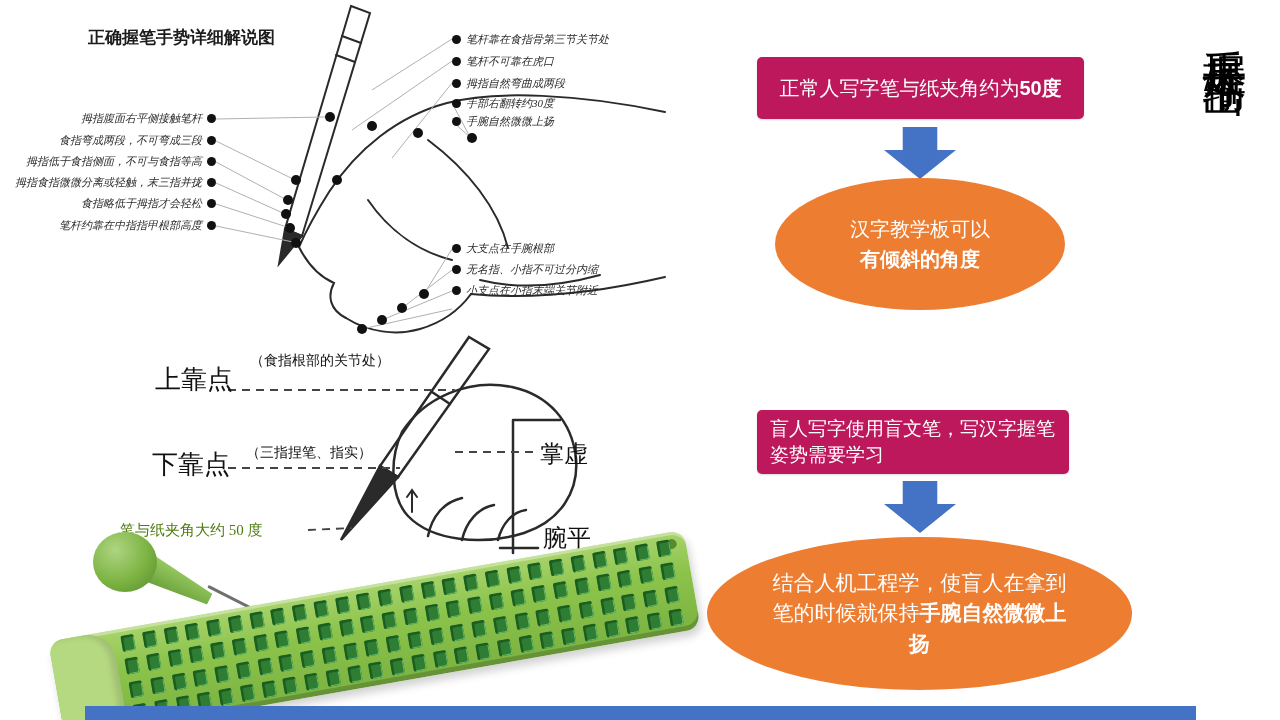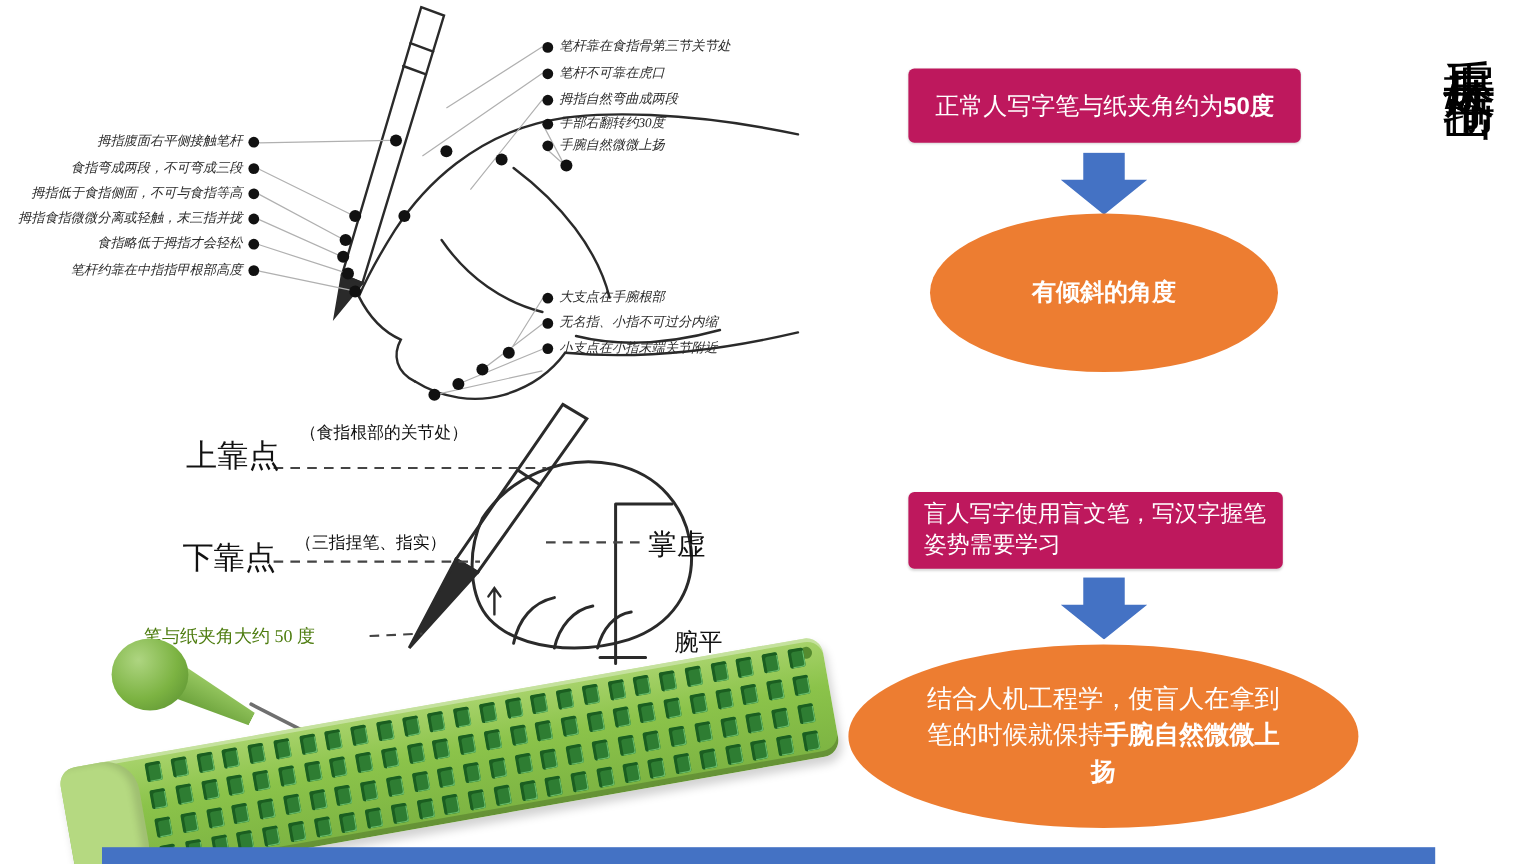--- a/index.html
+++ b/index.html
@@ -120,20 +120,21 @@
     </g>
 
     <g stroke="#444" stroke-width="1.8" stroke-dasharray="8,6" fill="none">
       <path d="M228,390 L455,390"></path>
       <path d="M228,468 L400,468"></path>
       <path d="M308,530 L352,528"></path>
       <path d="M455,452 L533,452"></path>
     </g>
   </svg>
 
+  <div class="diag-title">正确握笔手势详细解说图</div>
 
   <div class="ann left" style="top:111px">
     <span>拇指腹面右平侧接触笔杆</span>
       <span class="dot"></span>
     </div>
   <div class="ann left" style="top:133px">
     <span>食指弯成两段，不可弯成三段</span>
       <span class="dot"></span>
     </div>
   <div class="ann left" style="top:154px">
@@ -186,21 +187,21 @@
     <span class="dot"></span>
       <span>小支点在小指末端关节附近</span>
     </div>
 
   <div class="big-label" style="left:155px;top:362px">上靠点</div>
   <div class="small-note" style="left:250px;top:352px">（食指根部的关节处）</div>
   <div class="big-label" style="left:152px;top:447px">下靠点</div>
   <div class="small-note" style="left:246px;top:444px">（三指捏笔、指实）</div>
   <div class="angle-label" style="left:120px;top:521px">笔与纸夹角大约 50 度</div>
   <div class="big-label" style="left:540px;top:438px;font-size:24px">掌虚</div>
-  <div class="big-label" style="left:562px;top:522px;font-size:20px">腕平</div>
+  <div class="big-label" style="left:543px;top:522px;font-size:24px">腕平</div>
 
   <div class="stylus-needle"></div>
   <div class="stylus-neck"></div>
   <div class="stylus-bulb"></div>
   <div class="slate">
     <div class="slate-cap"></div>
     <div class="slate-hinge"></div>
     <div class="b-grid">
         <div class="b-row">
           <div class="b-cell"></div>
@@ -315,20 +316,21 @@
           <div class="b-cell"></div>
         </div>
       </div>
   </div>
 
   <div class="fc-box fc-box1 center">
     <span><span>正常人写字笔与纸夹角约为</span><span class="bold">50度</span></span>
   </div>
   <div class="fc-arrow fc-arrow1"></div>
   <div class="fc-ellipse fc-e1">
+    <div>汉字教学板可以</div>
     <div class="bold">有倾斜的角度</div>
   </div>
 
   <div class="fc-box fc-box2">
     <span>盲人写字使用盲文笔，写汉字握笔姿势需要学习</span>
   </div>
   <div class="fc-arrow fc-arrow2"></div>
   <div class="fc-ellipse fc-e2">
     <span><span>结合人机工程学，使盲人在拿到笔的时候就保持</span><span class="bold">手腕自然微微上扬</span></span>
   </div>

